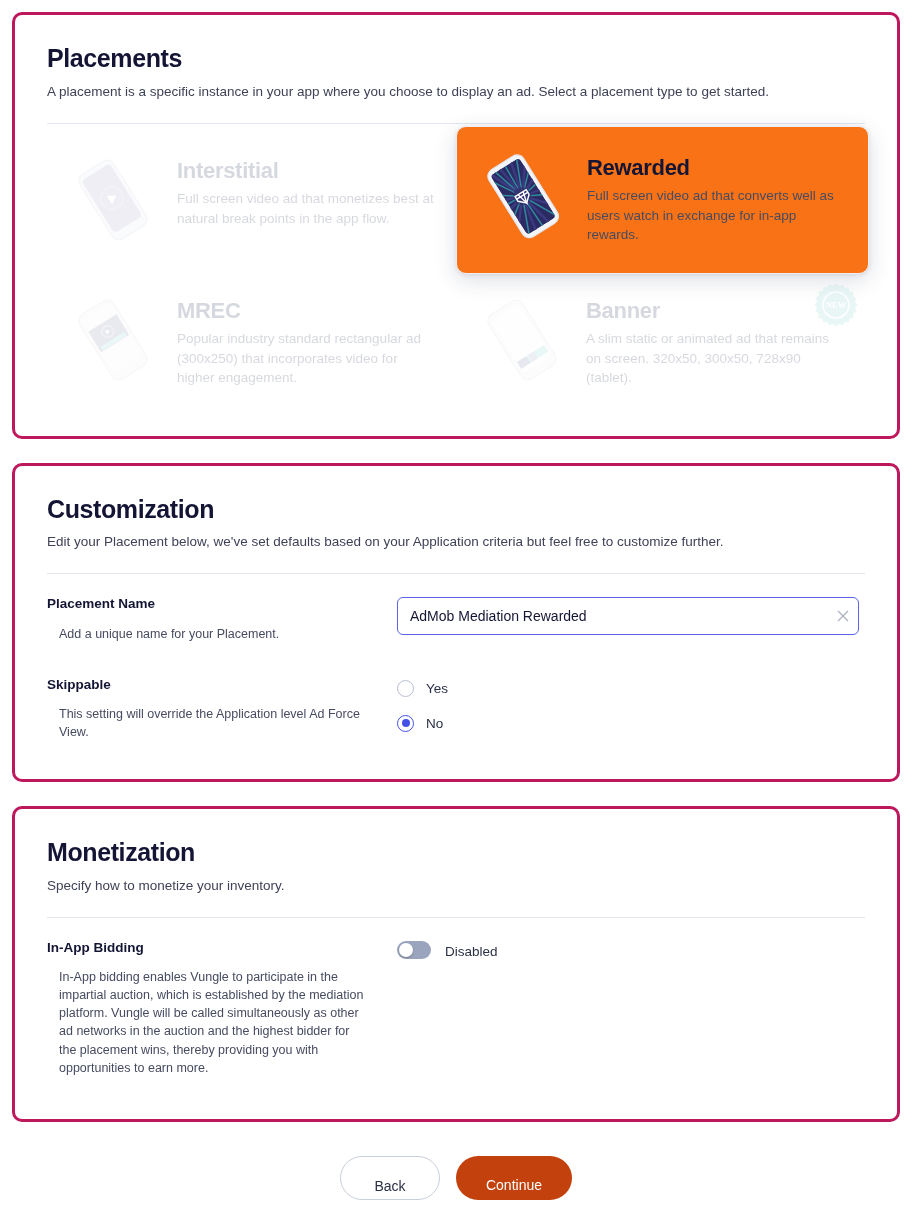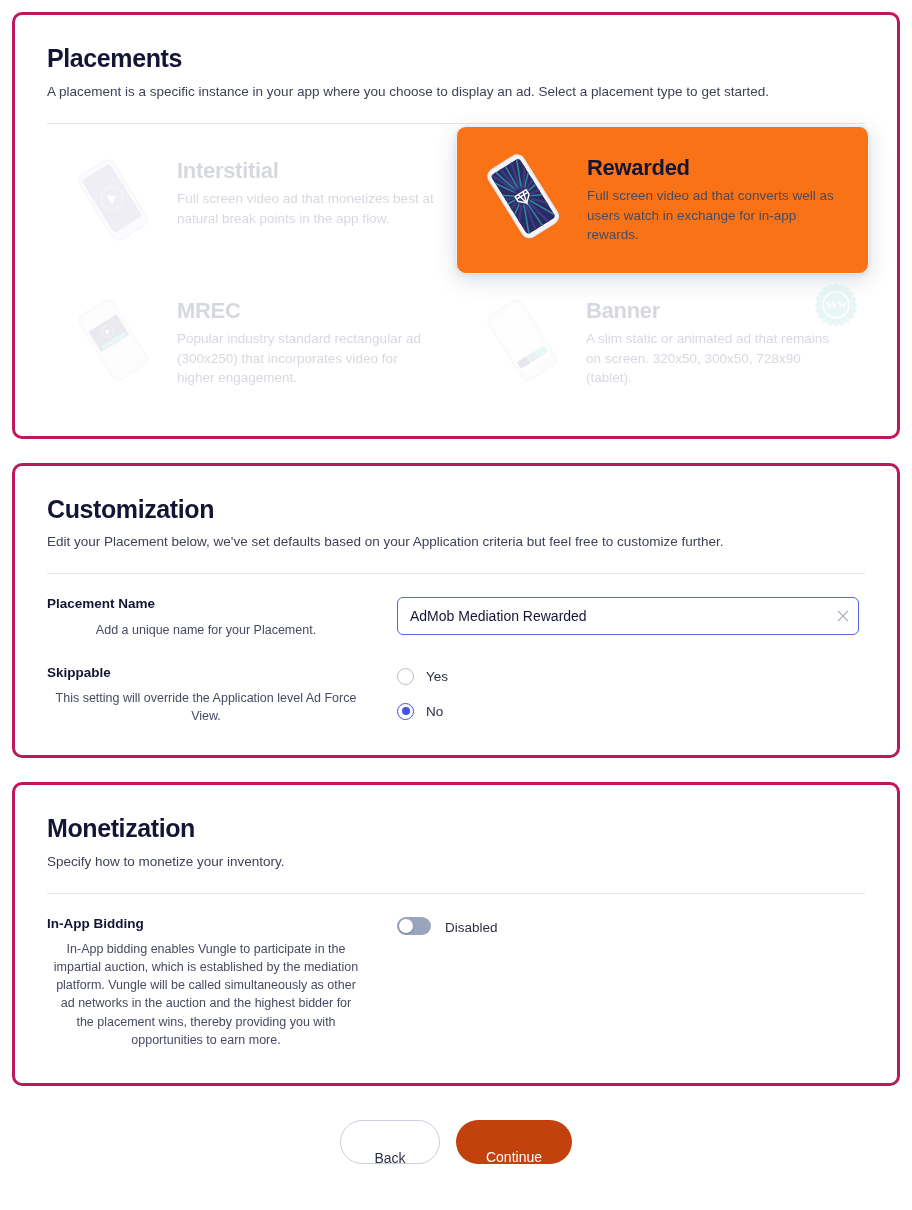--- a/index.html
+++ b/index.html
@@ -122,23 +122,22 @@
     font-size: 13.5px;
     font-weight: bold;
     color: #141534;
     margin: 0 0 8px 0;
     line-height: 1.2;
   }
   .f-help {
     font-size: 12.5px;
     color: #474b61;
     line-height: 1.45;
-    margin: 4px;
+    margin: 12px;
     max-width: 310px;
-    text-align: center;
   }
 
   .text-field {
     position: relative;
     width: 462px;
     height: 38px;
   }
   .text-field input {
     width: 100%;
     height: 38px;
@@ -216,21 +215,21 @@
     justify-content: center;
     align-items: center;
     gap: 16px;
     padding: 10px 0 22px 0;
   }
   .btn {
     font-family: "Liberation Sans", sans-serif;
     font-size: 14px;
     border-radius: 22px;
     height: 44px;
-    padding: 16px 30px;
+    padding: 8px 30px;
     cursor: pointer;
     border: none;
     line-height: 42px;
   }
   .btn-back {
     background: #ffffff;
     color: #2b2f45;
     border: 1px solid #c9cfdd;
     min-width: 100px;
   }

